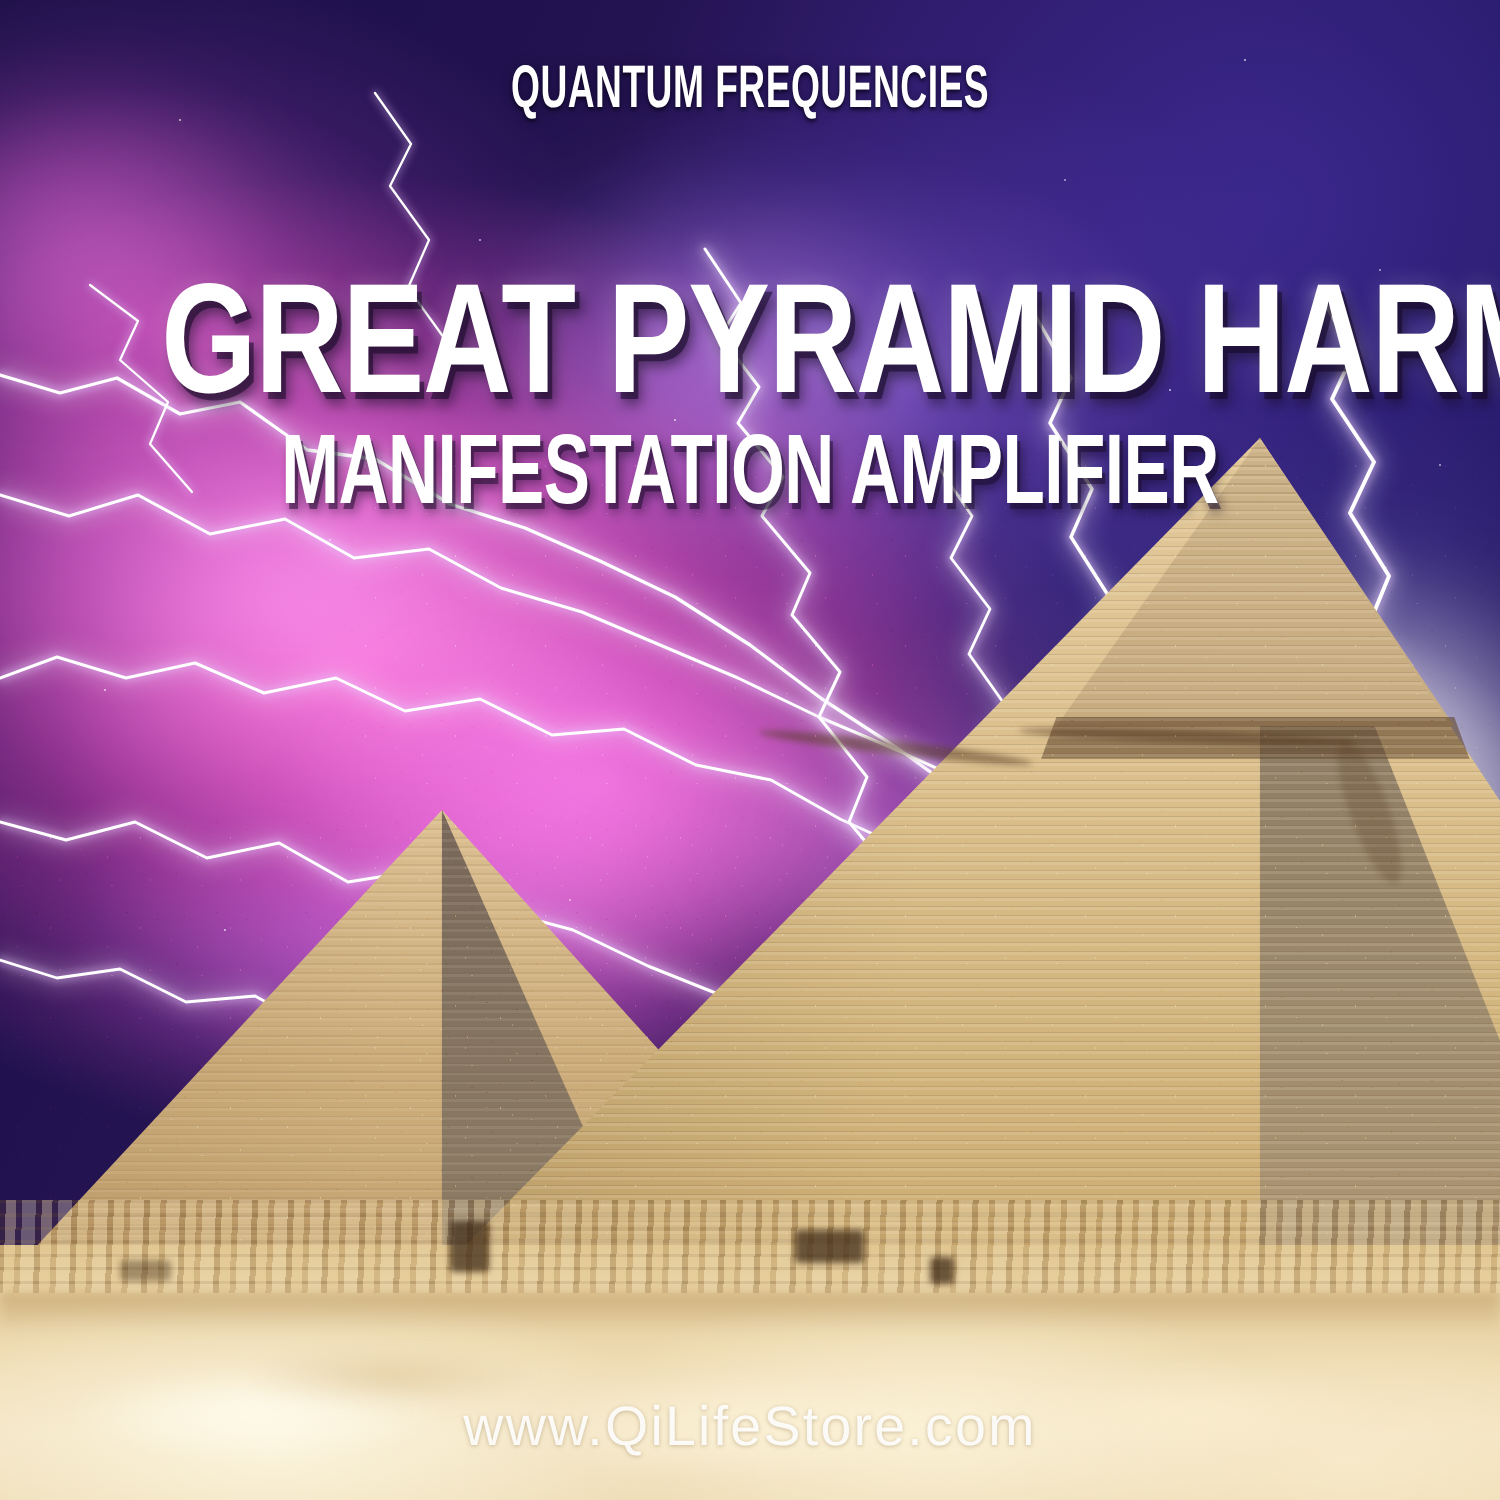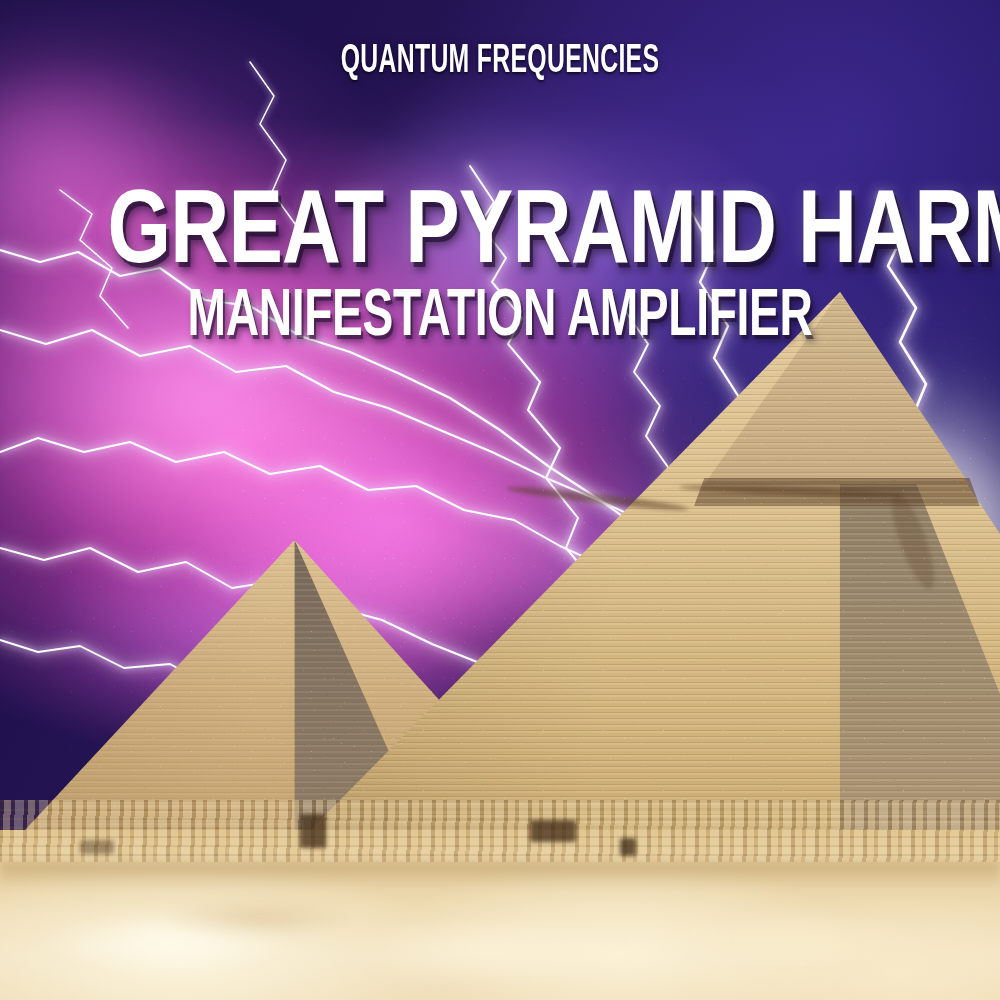--- a/index.html
+++ b/index.html
@@ -346,14 +346,15 @@
     <div class="dune" style="left:66%;bottom:30px;width:280px;height:60px;background:radial-gradient(ellipse,rgba(250,238,206,.70),rgba(250,238,206,0) 70%);"></div>
     <div class="dune" style="left:16%;bottom:62px;width:200px;height:40px;background:radial-gradient(ellipse,rgba(196,158,98,.30),rgba(196,158,98,0) 70%);"></div>
   </div>
 
   <div class="eyebrow">QUANTUM FREQUENCIES</div>
 
   <h1 class="title">GREAT PYRAMID HARMONICS</h1>
 
   <h2 class="subtitle">MANIFESTATION AMPLIFIER</h2>
 
+  <div class="footer-url">www.QiLifeStore.com</div>
 
 </div>
 
 </body></html>

